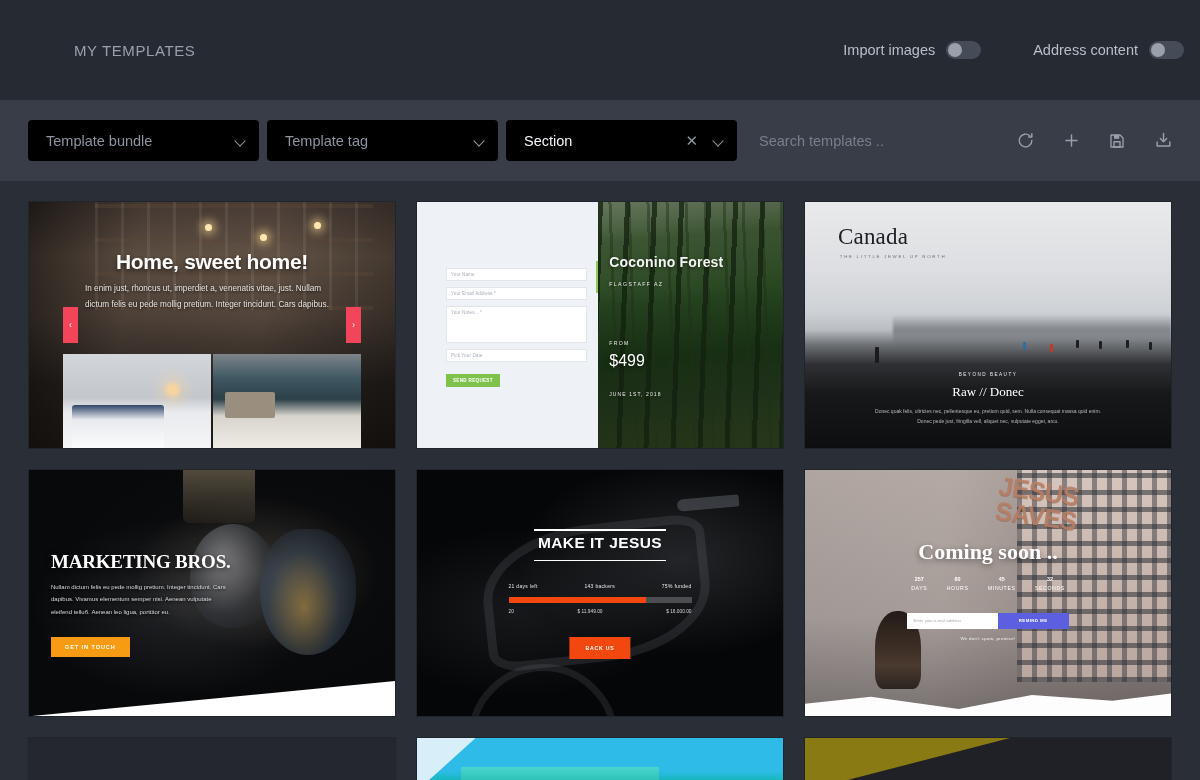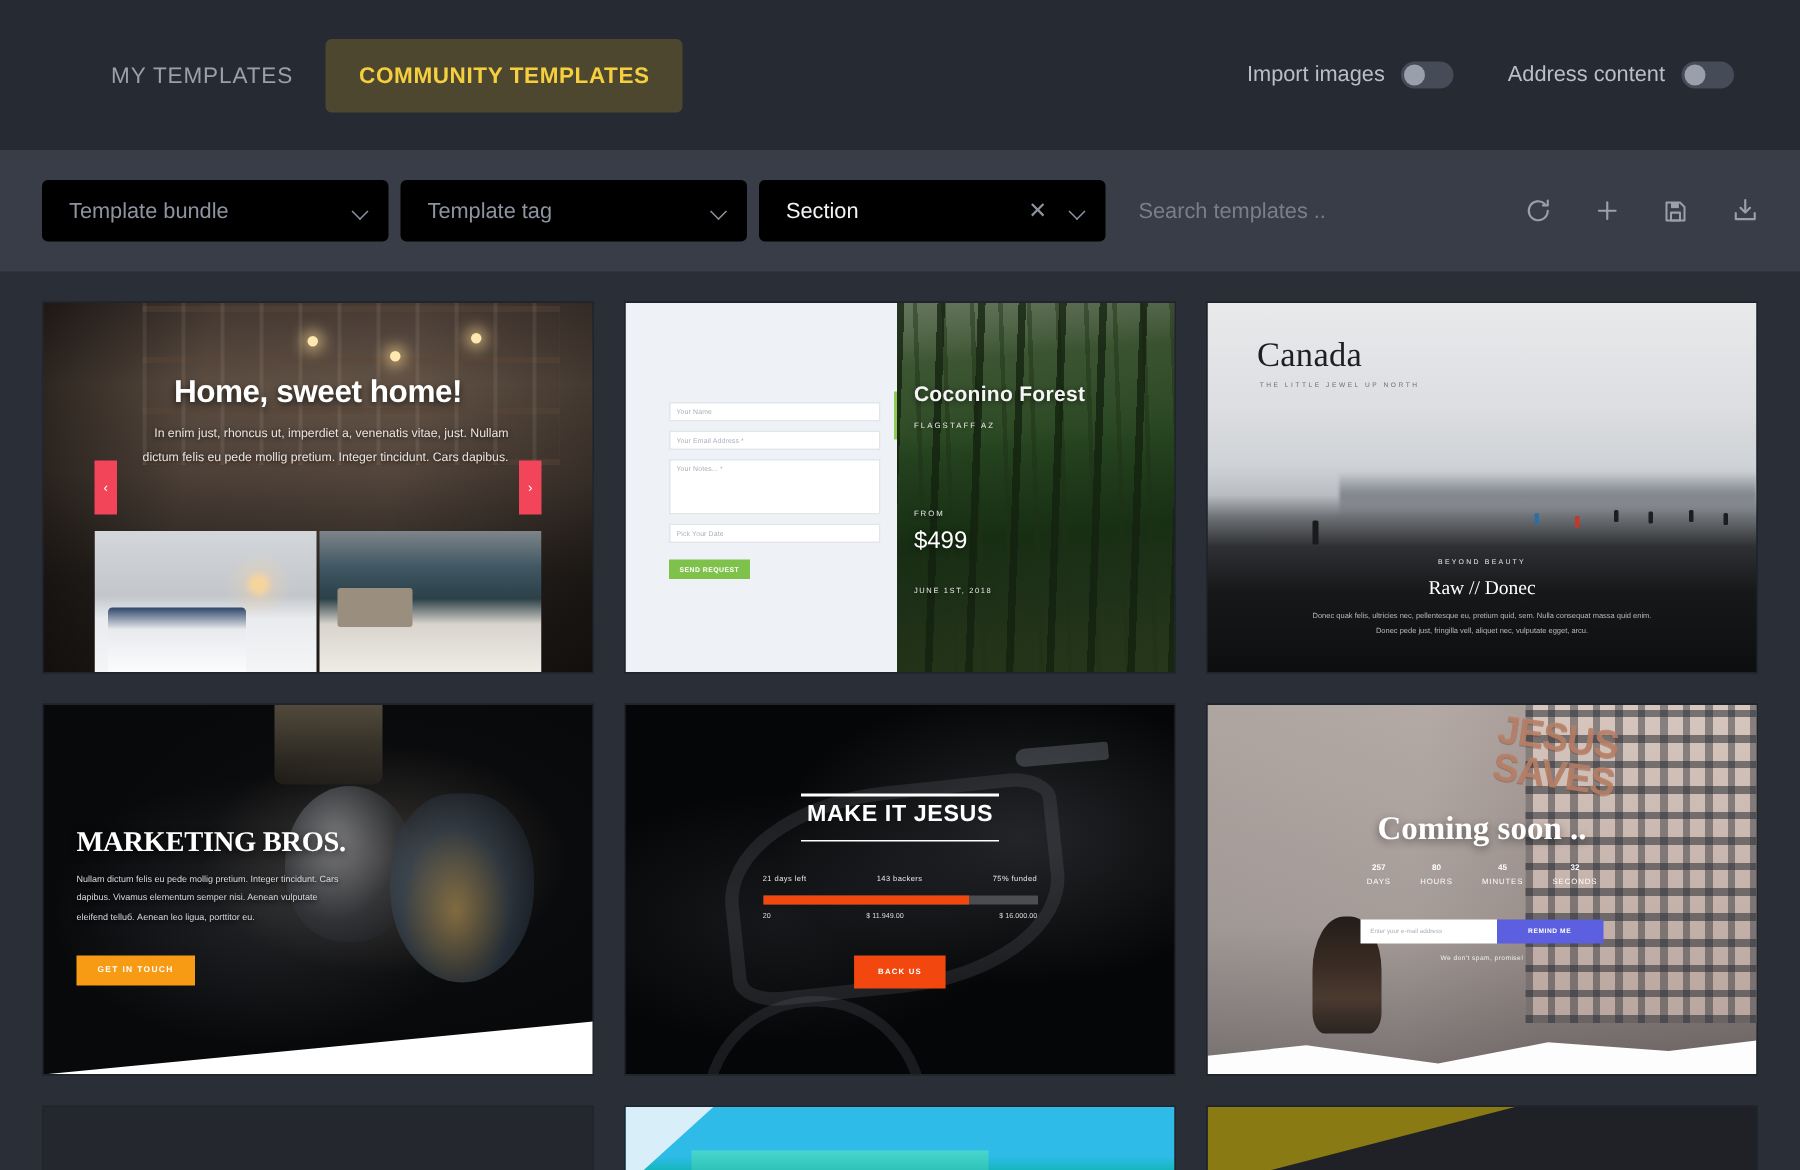--- a/index.html
+++ b/index.html
@@ -8,36 +8,36 @@
     background: #2a2e37;
     font-family: "Liberation Sans", sans-serif;
     overflow: hidden;
   }
 
   
   .header {
     height: 100px; width: 1200px;
     background: #262a33;
     display: flex; align-items: center;
-    padding: 0 44px 0 52px;
+    padding: 0 16px 0 52px;
     position: relative;
   }
   .tabs { display: flex; align-items: center; gap: 0; }
   .tab {
     font-size: 15px; letter-spacing: 0.6px;
     padding: 16px 22px; border-radius: 4px;
     cursor: pointer; white-space: nowrap;
   }
   .tab-inactive { color: #9aa0ab; font-weight: 400; }
   .tab-active {
     color: #f5cf3d; font-weight: 700;
     background: #4d4730; letter-spacing: 0.4px;
   }
   .header-right {
-    margin-left: auto; display: flex; align-items: center; gap: 36px;
+    margin-left: auto; display: flex; align-items: center; gap: 52px;
   }
   .toggle-wrap { display: flex; align-items: center; gap: 11px; cursor: pointer; }
   .toggle-label { color: #b9bec7; font-size: 14.5px; }
   .toggle {
     width: 35px; height: 18px; border-radius: 9px;
     background: #454b57; position: relative; flex: none;
   }
   .toggle::after {
     content: ""; position: absolute; top: 2px; left: 2px;
     width: 14px; height: 14px; border-radius: 50%;
@@ -117,21 +117,21 @@
     opacity: .85;
   }
   .c1-lamp { position: absolute; width: 7px; height: 7px; border-radius: 50%;
              background: #ffe7b0; box-shadow: 0 0 9px 4px rgba(255,220,150,.55); }
   .c1-title {
     position: absolute; top: 48px; left: 0; right: 0; text-align: center;
     color: #fff; font-size: 21px; font-weight: 700;
     letter-spacing: -0.3px; text-shadow: 0 2px 5px rgba(0,0,0,.65);
   }
   .c1-sub {
-    position: absolute; top: 79px; left: 56px; right: 56px; text-align: right;
+    position: absolute; top: 79px; left: 56px; right: 56px; text-align: left;
     color: #e8e4df; font-size: 8.2px; line-height: 1.95;
     text-shadow: 0 1px 3px rgba(0,0,0,.75);
   }
   .c1-slider {
     position: absolute; left: 34px; right: 34px; bottom: 0; top: 152px;
     display: flex; gap: 2px; overflow: hidden;
   }
   .c1-slide { flex: 1; position: relative; }
   .c1-slide-a {
     background:
@@ -418,21 +418,20 @@
     content: ""; position: absolute; right: 26%; bottom: 2%; width: 8px; height: 8px;
     border-radius: 50%; background: #c3a27e;
   }
 </style>
 </head>
 <body>
 
 <div class="header">
   <div class="tabs">
     <div class="tab tab-inactive">MY TEMPLATES</div>
-    <div class="tab tab-active">COMMUNITY TEMPLATES</div>
   </div>
 
   <div class="header-right">
     <div class="toggle-wrap">
       <span class="toggle-label">Import images</span>
       <span class="toggle"></span>
     </div>
     <div class="toggle-wrap">
       <span class="toggle-label">Address content</span>
       <span class="toggle"></span>

